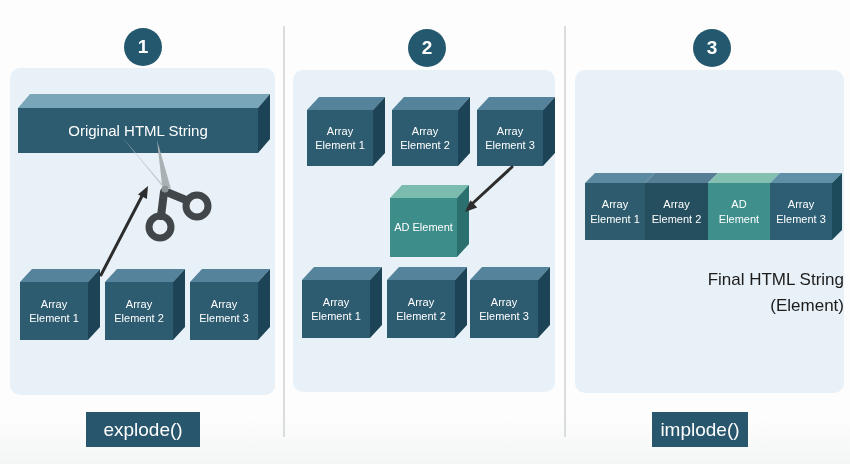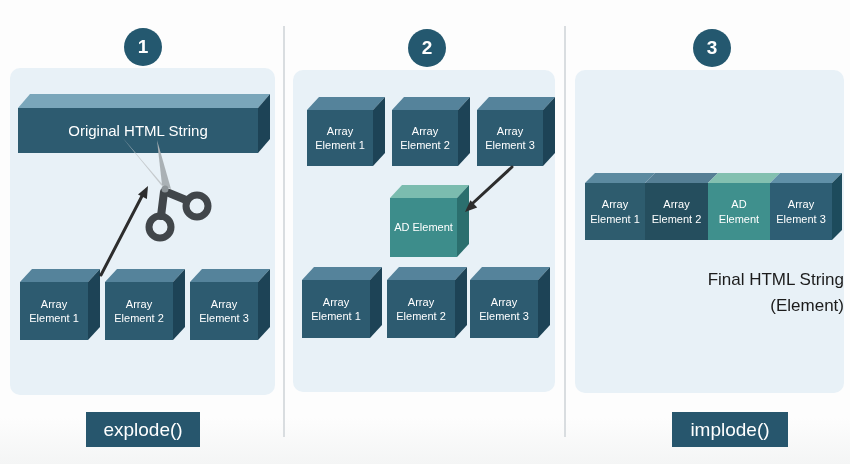--- a/index.html
+++ b/index.html
@@ -198,21 +198,21 @@
   </div>
 
   <div class="caption" style="left:575px;top:267px;width:269px">
     <div>Final HTML String</div>
     <div>(Element)</div>
   </div>
 
   <div class="pill" style="left:86px;top:412px;width:114px;height:35px">
     <span>explode()</span>
   </div>
-  <div class="pill" style="left:672px;top:412px;width:116px;height:35px">
+  <div class="pill" style="left:652px;top:412px;width:96px;height:35px">
     <span>implode()</span>
   </div>
 
   <svg class="overlay" width="850" height="464" viewBox="0 0 850 464">
     <g>
       <line x1="101" y1="275" x2="142" y2="196" style="stroke:var(--arrow);stroke-width:3;stroke-linecap:round"></line>
       <polygon points="148,186 146.9,199 138,194.4" style="fill:var(--arrow)"></polygon>
     </g>
     <g>
       <polygon points="161,185 169,192 122,137" style="fill:var(--scissors-blade-a)"></polygon>

